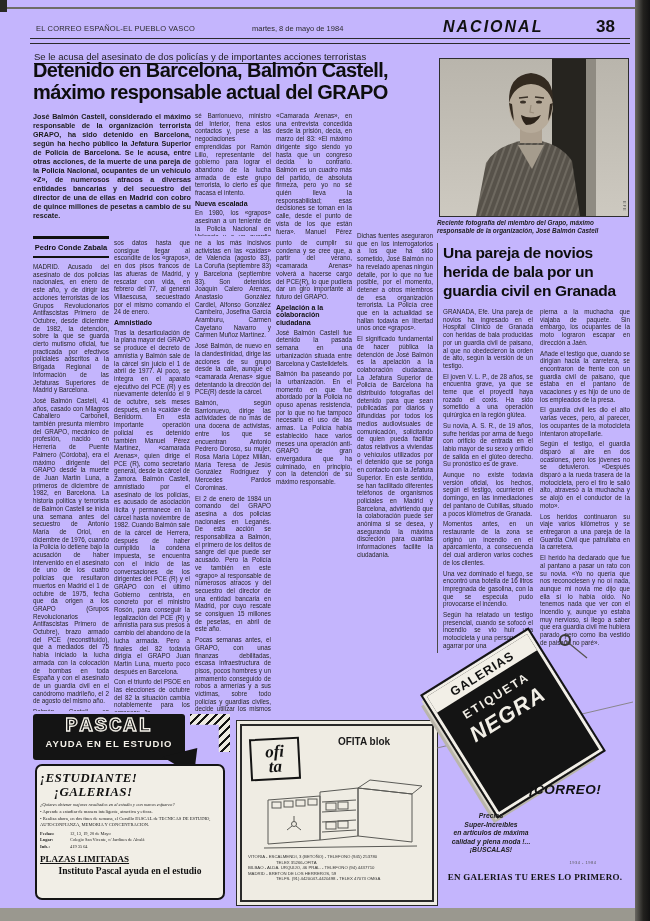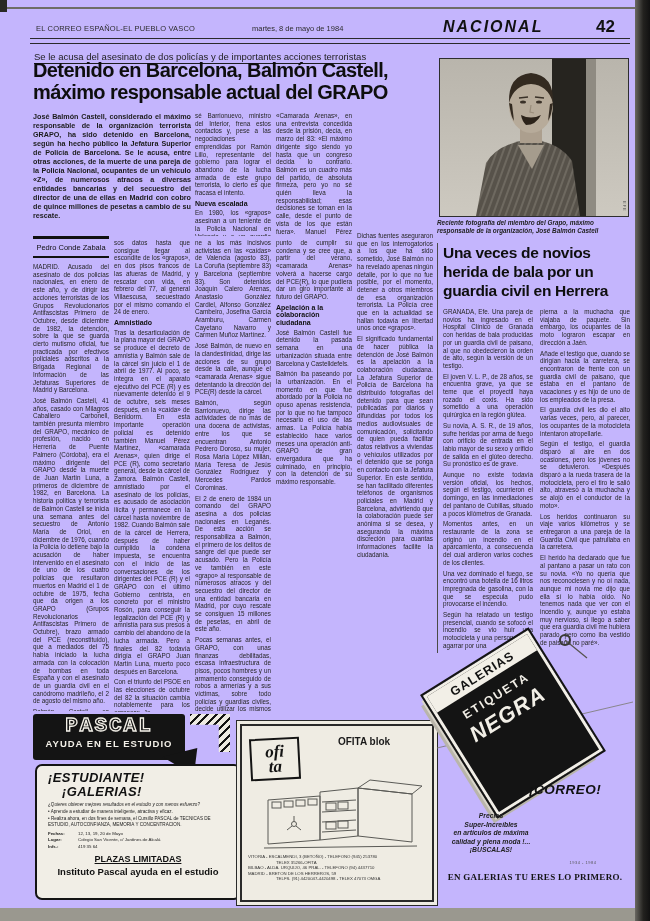--- a/index.html
+++ b/index.html
@@ -20,45 +20,45 @@
   .mast-rule{height:4px;border-top:1px solid #2a2a2a;border-bottom:1px solid #2a2a2a;}
 
   .kicker{font-size:9.5px;color:#1d1d1d;border-bottom:1px solid #1d1d1d;padding-bottom:1px;}
   .headline{font-size:20px;line-height:22px;font-weight:bold;letter-spacing:-.6px;color:#0e0e0e;}
 
   .lead{font-size:7.2px;line-height:9px;font-weight:bold;text-align:justify;color:#1c1c1c;}
   .col{font-size:6.3px;line-height:7.7px;text-align:justify;color:#252525;overflow:hidden;}
   .col p{margin:0 0 3px;}
   .subhead{font-weight:bold;font-size:7px;color:#111;margin:2px 0 2px;text-align:left;}
   .byline-box{border-top:3px solid #111;border-bottom:2px solid #111;text-align:center;
-              font-weight:normal;font-size:7.5px;padding:4px 0;margin-bottom:5px;color:#111;}
+              font-weight:bold;font-size:7.5px;padding:4px 0;margin-bottom:5px;color:#111;}
 
   .photo{border:1px solid #2e2e2e;background:#c7c3bb;overflow:hidden;}
   .photo-credit{position:absolute;right:1px;bottom:4px;font-size:4px;color:#555;
                 writing-mode:vertical-rl;letter-spacing:1px;}
   .caption{font-size:6.4px;line-height:7.6px;font-weight:bold;font-style:italic;color:#222;}
 
   .vrule{width:1px;background:#4a4a46;}
 
   .gr-headline{font-size:15.5px;line-height:19px;font-weight:bold;letter-spacing:-.3px;color:#0e0e0e;}
 
   
   .pascal-banner{background:#141414;color:#f2efe7;text-align:center;}
   .pascal-logo{font-size:21px;font-weight:bold;letter-spacing:2px;color:#141414;
                -webkit-text-stroke:1.3px #f2efe7;line-height:24px;font-family:Liberation Mono, monospace;}
   .pascal-sub{font-size:9.5px;font-weight:bold;letter-spacing:1px;line-height:11px;color:#f2efe7;}
   .pascal-deco{background:repeating-linear-gradient(135deg,#141414 0 2px,#eeebe2 2px 6px);}
   .pascal-arrow{width:0;height:0;border-left:26px solid transparent;border-right:10px solid transparent;
                 border-top:26px solid #141414;transform:rotate(-14deg);}
-  .pascal-box{border:2px solid #141414;border-radius:7px;background:#f1eee6;padding:5px 11px;}
+  .pascal-box{border:2px solid #141414;border-radius:7px;background:#f1eee6;padding:5px 3px;font-family:Liberation Serif, serif;}
   .pascal-head{font-size:13px;font-weight:bold;font-style:italic;letter-spacing:.4px;color:#111;line-height:14px;}
   .pascal-small{font-size:4.6px;line-height:6px;color:#222;margin:1px 0;}
   .pascal-row{font-size:4.4px;line-height:6.4px;color:#222;}
   .pascal-row b{display:inline-block;width:30px;}
-  .pascal-plazas{font-size:9px;font-weight:bold;text-decoration:underline;text-align:center;margin-top:4px;color:#111;}
+  .pascal-plazas{font-size:9px;font-weight:bold;text-decoration:underline;text-align:left;margin-top:4px;color:#111;}
   .pascal-footer{font-size:9.5px;font-weight:bold;text-align:center;margin-top:2px;color:#111;}
 
   
   .ofita-outer{border:1px solid #2a2a2a;padding:3px;background:#efece3;}
   .ofita-inner{border:2px solid #2a2a2a;width:100%;height:100%;position:relative;box-sizing:border-box;}
   .ofita-logo{border:2px solid #141414;font-family:"Liberation Serif",serif;font-weight:bold;font-style:italic;
               font-size:17px;line-height:15px;text-align:center;color:#141414;padding:4px 2px;transform:rotate(-3deg);}
   .ofita-title{font-size:10.5px;font-weight:bold;letter-spacing:.6px;text-align:center;color:#1a1a1a;}
   .ofita-sub{font-size:10px;font-weight:bold;text-align:center;color:#1a1a1a;}
   .ofita-addr{font-size:4.3px;line-height:5.6px;color:#333;}
@@ -83,21 +83,21 @@
 </style>
 </head>
 <body>
 
 <div class="stage">
   <div class="page">
 
     <div class="abs mast-paper" style="left:36px;top:24px;">EL CORREO ESPAÑOL-EL PUEBLO VASCO</div>
     <div class="abs mast-date" style="left:212px;top:24px;margin-left:40px;">martes, 8 de mayo de 1984</div>
     <div class="abs mast-section" style="left:443px;top:18px;">NACIONAL</div>
-    <div class="abs mast-page" style="left:596px;top:17px;">42</div>
+    <div class="abs mast-page" style="left:596px;top:17px;">38</div>
     <div class="abs mast-rule" style="left:30px;top:38px;width:600px;"></div>
 
     <div class="abs" style="left:34px;top:46px;">
       <span class="kicker">Se le acusa del asesinato de dos policías y de importantes acciones terroristas</span>
     </div>
     <div class="abs headline" style="left:33px;top:59px;width:410px;">
       <div>Detenido en Barcelona, Balmón Castell,</div>
       <div>máximo responsable actual del GRAPO</div>
     </div>
 
@@ -173,23 +173,23 @@
       <p>Balmón iba paseando por la urbanización. En el momento en que fue abordado por la Policía no opuso apenas resistencia, por lo que no fue tampoco necesario el uso de las armas. La Policía había establecido hace varios meses una operación anti-GRAPO de gran envergadura que ha culminado, en principio, con la detención de su máximo responsable.</p>
     </div>
     <div class="abs col" style="left:357px;top:232px;width:76px;height:480px;">
       <p>Dichas fuentes aseguraron que en los interrogatorios a los que ha sido sometido, José Balmón no ha revelado apenas ningún detalle, por lo que no fue posible, por el momento, detener a otros miembros de esa organización terrorista. La Policía cree que en la actualidad se hallan todavía en libertad unos once «grapos».</p>
       <p>El significado fundamental de hacer pública la detención de José Balmón es la apelación a la colaboración ciudadana. La Jefatura Superior de Policía de Barcelona ha distribuido fotografías del detenido para que sean publicadas por diarios y difundidas por todos los medios audiovisuales de comunicación, solicitando de quien pueda facilitar datos relativos a viviendas o vehículos utilizados por el detenido que se ponga en contacto con la Jefatura Superior. En este sentido, se han facilitado diferentes teléfonos de organismos policiales en Madrid y Barcelona, advirtiendo que la colaboración puede ser anónima si se desea, y asegurando la máxima discreción para cuantas informaciones facilite la ciudadanía.</p>
     </div>
 
     <div class="abs vrule" style="left:437px;top:243px;height:410px;"></div>
 
     <div class="abs gr-headline" style="left:443px;top:243px;width:190px;">
-      <div>Una veces de novios</div>
+      <div>Una pareja de novios</div>
       <div>herida de bala por un</div>
-      <div>guardia civil en Herrera</div>
+      <div>guardia civil en Granada</div>
     </div>
     <div class="abs col" style="left:443px;top:308px;width:90px;height:344px;">
       <p>GRANADA, Efe. Una pareja de novios ha ingresado en el Hospital Clínico de Granada con heridas de bala producidas por un guardia civil de paisano, al que no obedecieron la orden de alto, según la versión de un testigo.</p>
       <p>El joven V. L. P., de 28 años, se encuentra grave, ya que se teme que el proyectil haya rozado el coxis. Ha sido sometido a una operación quirúrgica en la región glútea.</p>
       <p>Su novia, A. S. R., de 19 años, sufre heridas por arma de fuego con orificio de entrada en el labio mayor de su sexo y orificio de salida en el glúteo derecho. Su pronóstico es de grave.</p>
       <p>Aunque no existe todavía versión oficial, los hechos, según el testigo, ocurrieron el domingo, en las inmediaciones del pantano de Cubillas, situado a pocos kilómetros de Granada.</p>
       <p>Momentos antes, en un restaurante de la zona se originó un incendio en el aparcamiento, a consecuencia del cual ardieron varios coches de los clientes.</p>
       <p>Una vez dominado el fuego, se encontró una botella de 16 litros impregnada de gasolina, con la que se especula pudo provocarse el incendio.</p>
       <p>Según ha relatado un testigo presencial, cuando se sofocó el incendio se vio huir una motocicleta y una persona logró agarrar por una</p>
     </div>

